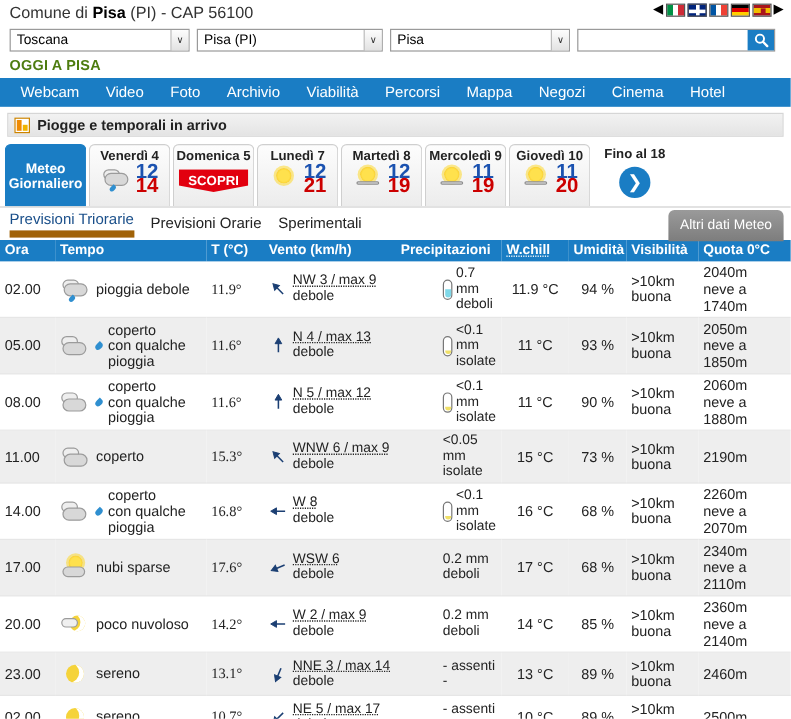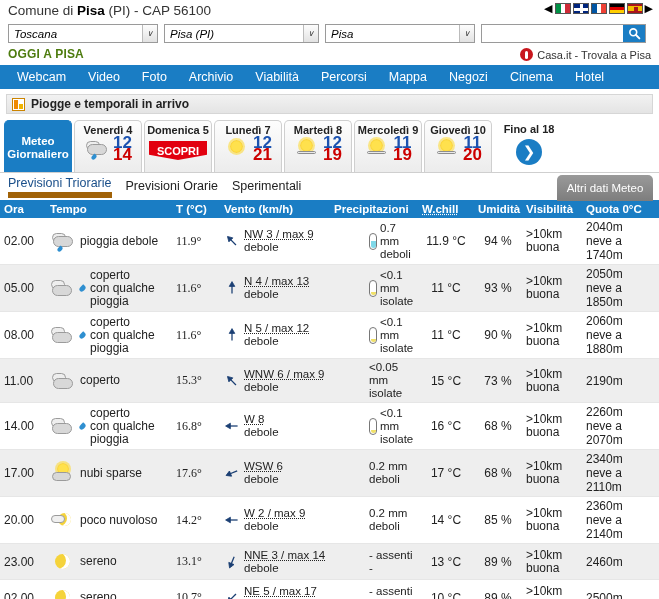--- a/index.html
+++ b/index.html
@@ -23,21 +23,21 @@
   .f-it { background:linear-gradient(to right,#009246 0 33%,#fff 33% 66%,#ce2b37 66% 100%); }
   .f-uk { background:#00247d; }
   .f-uk:before { content:""; position:absolute; left:0; right:0; top:4px; height:3px; background:#fff; }
   .f-uk:after { content:""; position:absolute; top:0; bottom:0; left:6px; width:3px; background:#fff; }
   .f-fr { background:linear-gradient(to right,#0055a4 0 33%,#fff 33% 66%,#ef4135 66% 100%); }
   .f-de { background:linear-gradient(to bottom,#000 0 33%,#dd0000 33% 66%,#ffce00 66% 100%); }
   .f-es { background:linear-gradient(to bottom,#aa151b 0 25%,#f1bf00 25% 75%,#aa151b 75% 100%); }
   .f-es:after { content:""; position:absolute; left:6px; top:3px; width:4px; height:5px; background:#aa151b; }
 
   
-  .selectrow { display:flex; align-items:center; gap:6px; padding:2px 8px 4px 8px;font-style:italic; }
+  .selectrow { display:flex; align-items:center; gap:6px; padding:2px 8px 4px 8px; }
   .sel {
     height:19px; border:1px solid #9a9a9a; background:#fff;
     display:flex; align-items:center; justify-content:space-between;
     font-size:11.5px; padding:0 0 0 5px; color:#000;
   }
   .sel .cap { width:15px; height:17px; border-left:1px solid #bbb;
     background:linear-gradient(to bottom,#fdfdfd,#e2e2e2);
     display:flex; align-items:center; justify-content:center; font-size:8px; color:#333; }
   .sel1 { width:150px; } .sel2 { width:155px; } .sel3 { width:150px; }
   .searchbox { width:165px; height:19px; border:1px solid #9a9a9a; background:#fff;
@@ -188,24 +188,20 @@
         <svg width="13" height="13" viewBox="0 0 16 16">
             <circle cx="6.5" cy="6.5" r="4.2" fill="none" stroke="#fff" stroke-width="2"></circle>
             <line x1="9.6" y1="9.6" x2="14" y2="14" stroke="#fff" stroke-width="2.4" stroke-linecap="round"></line>
           </svg>
       </span>
     </div>
   </div>
 
   <div class="oggirow">
     <span class="oggi">OGGI A PISA</span>
-    <span class="casait">
-      <span class="casadot"></span>
-      <span>Casa.it - Trovala a Pisa</span>
-    </span>
   </div>
 
   <div class="nav" id="nav">
       <a href="#">Webcam</a>
       <a href="#">Video</a>
       <a href="#">Foto</a>
       <a href="#">Archivio</a>
       <a href="#">Viabilità</a>
       <a href="#">Percorsi</a>
       <a href="#">Mappa</a>

